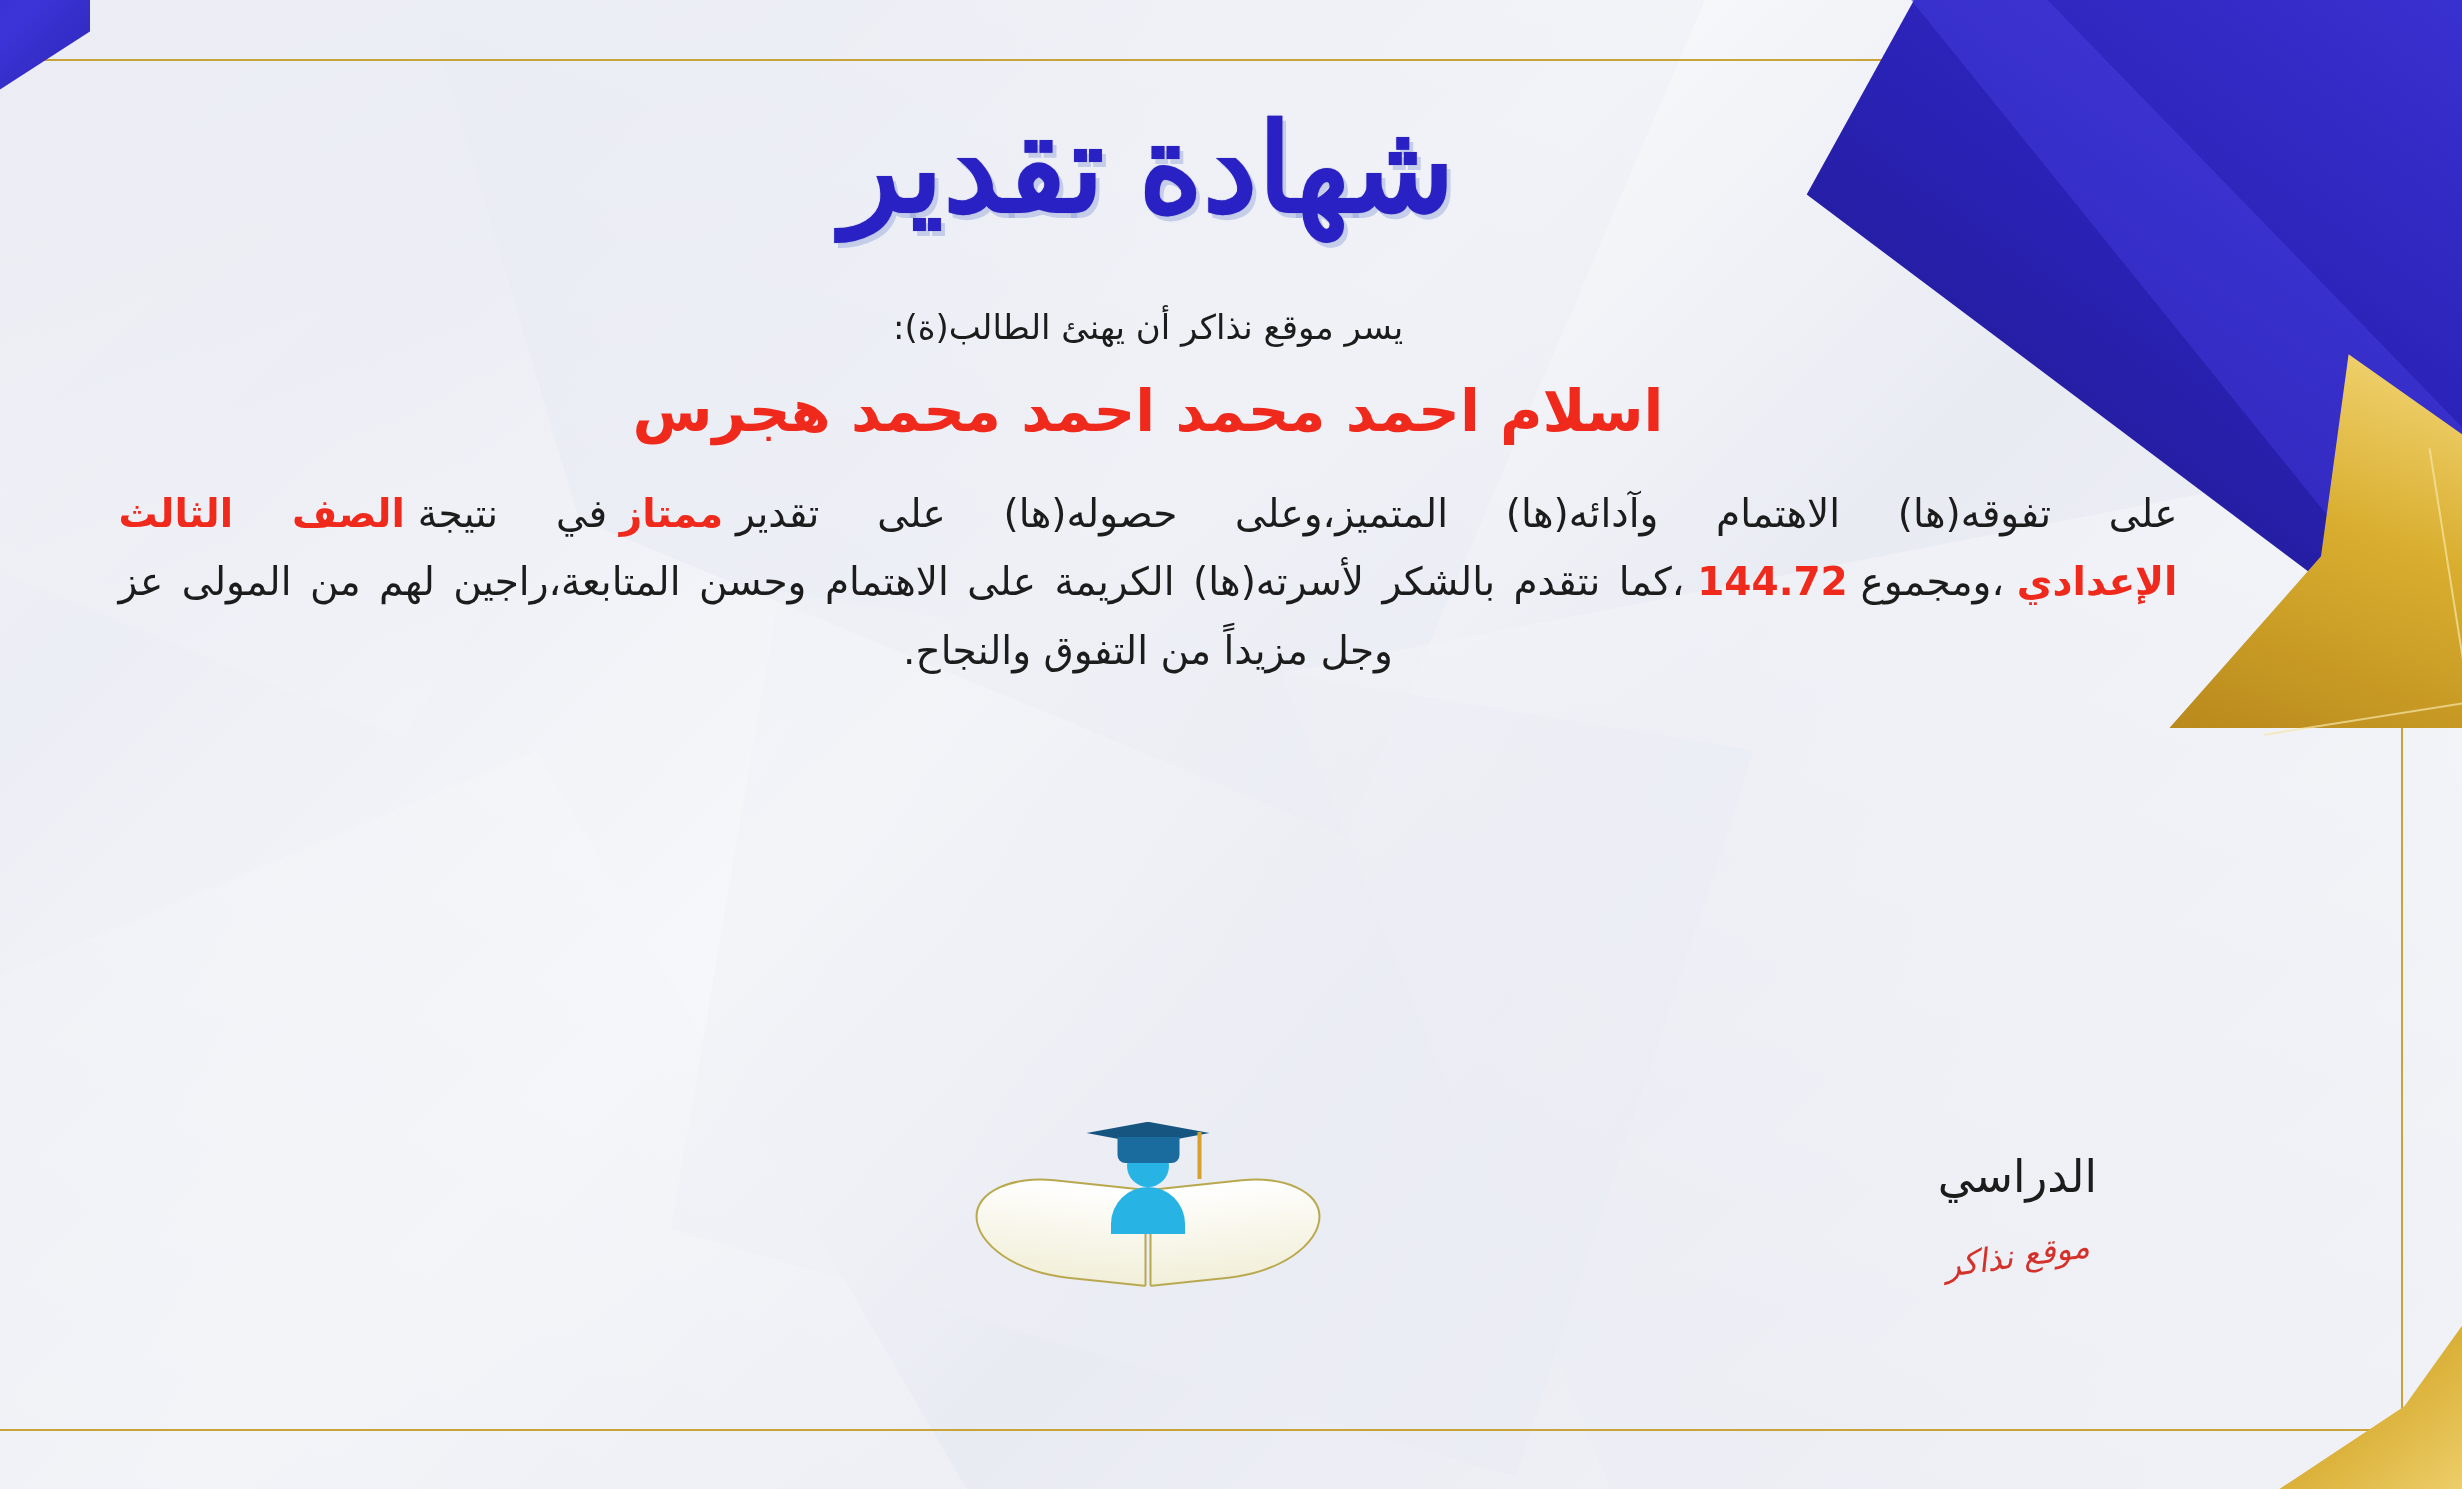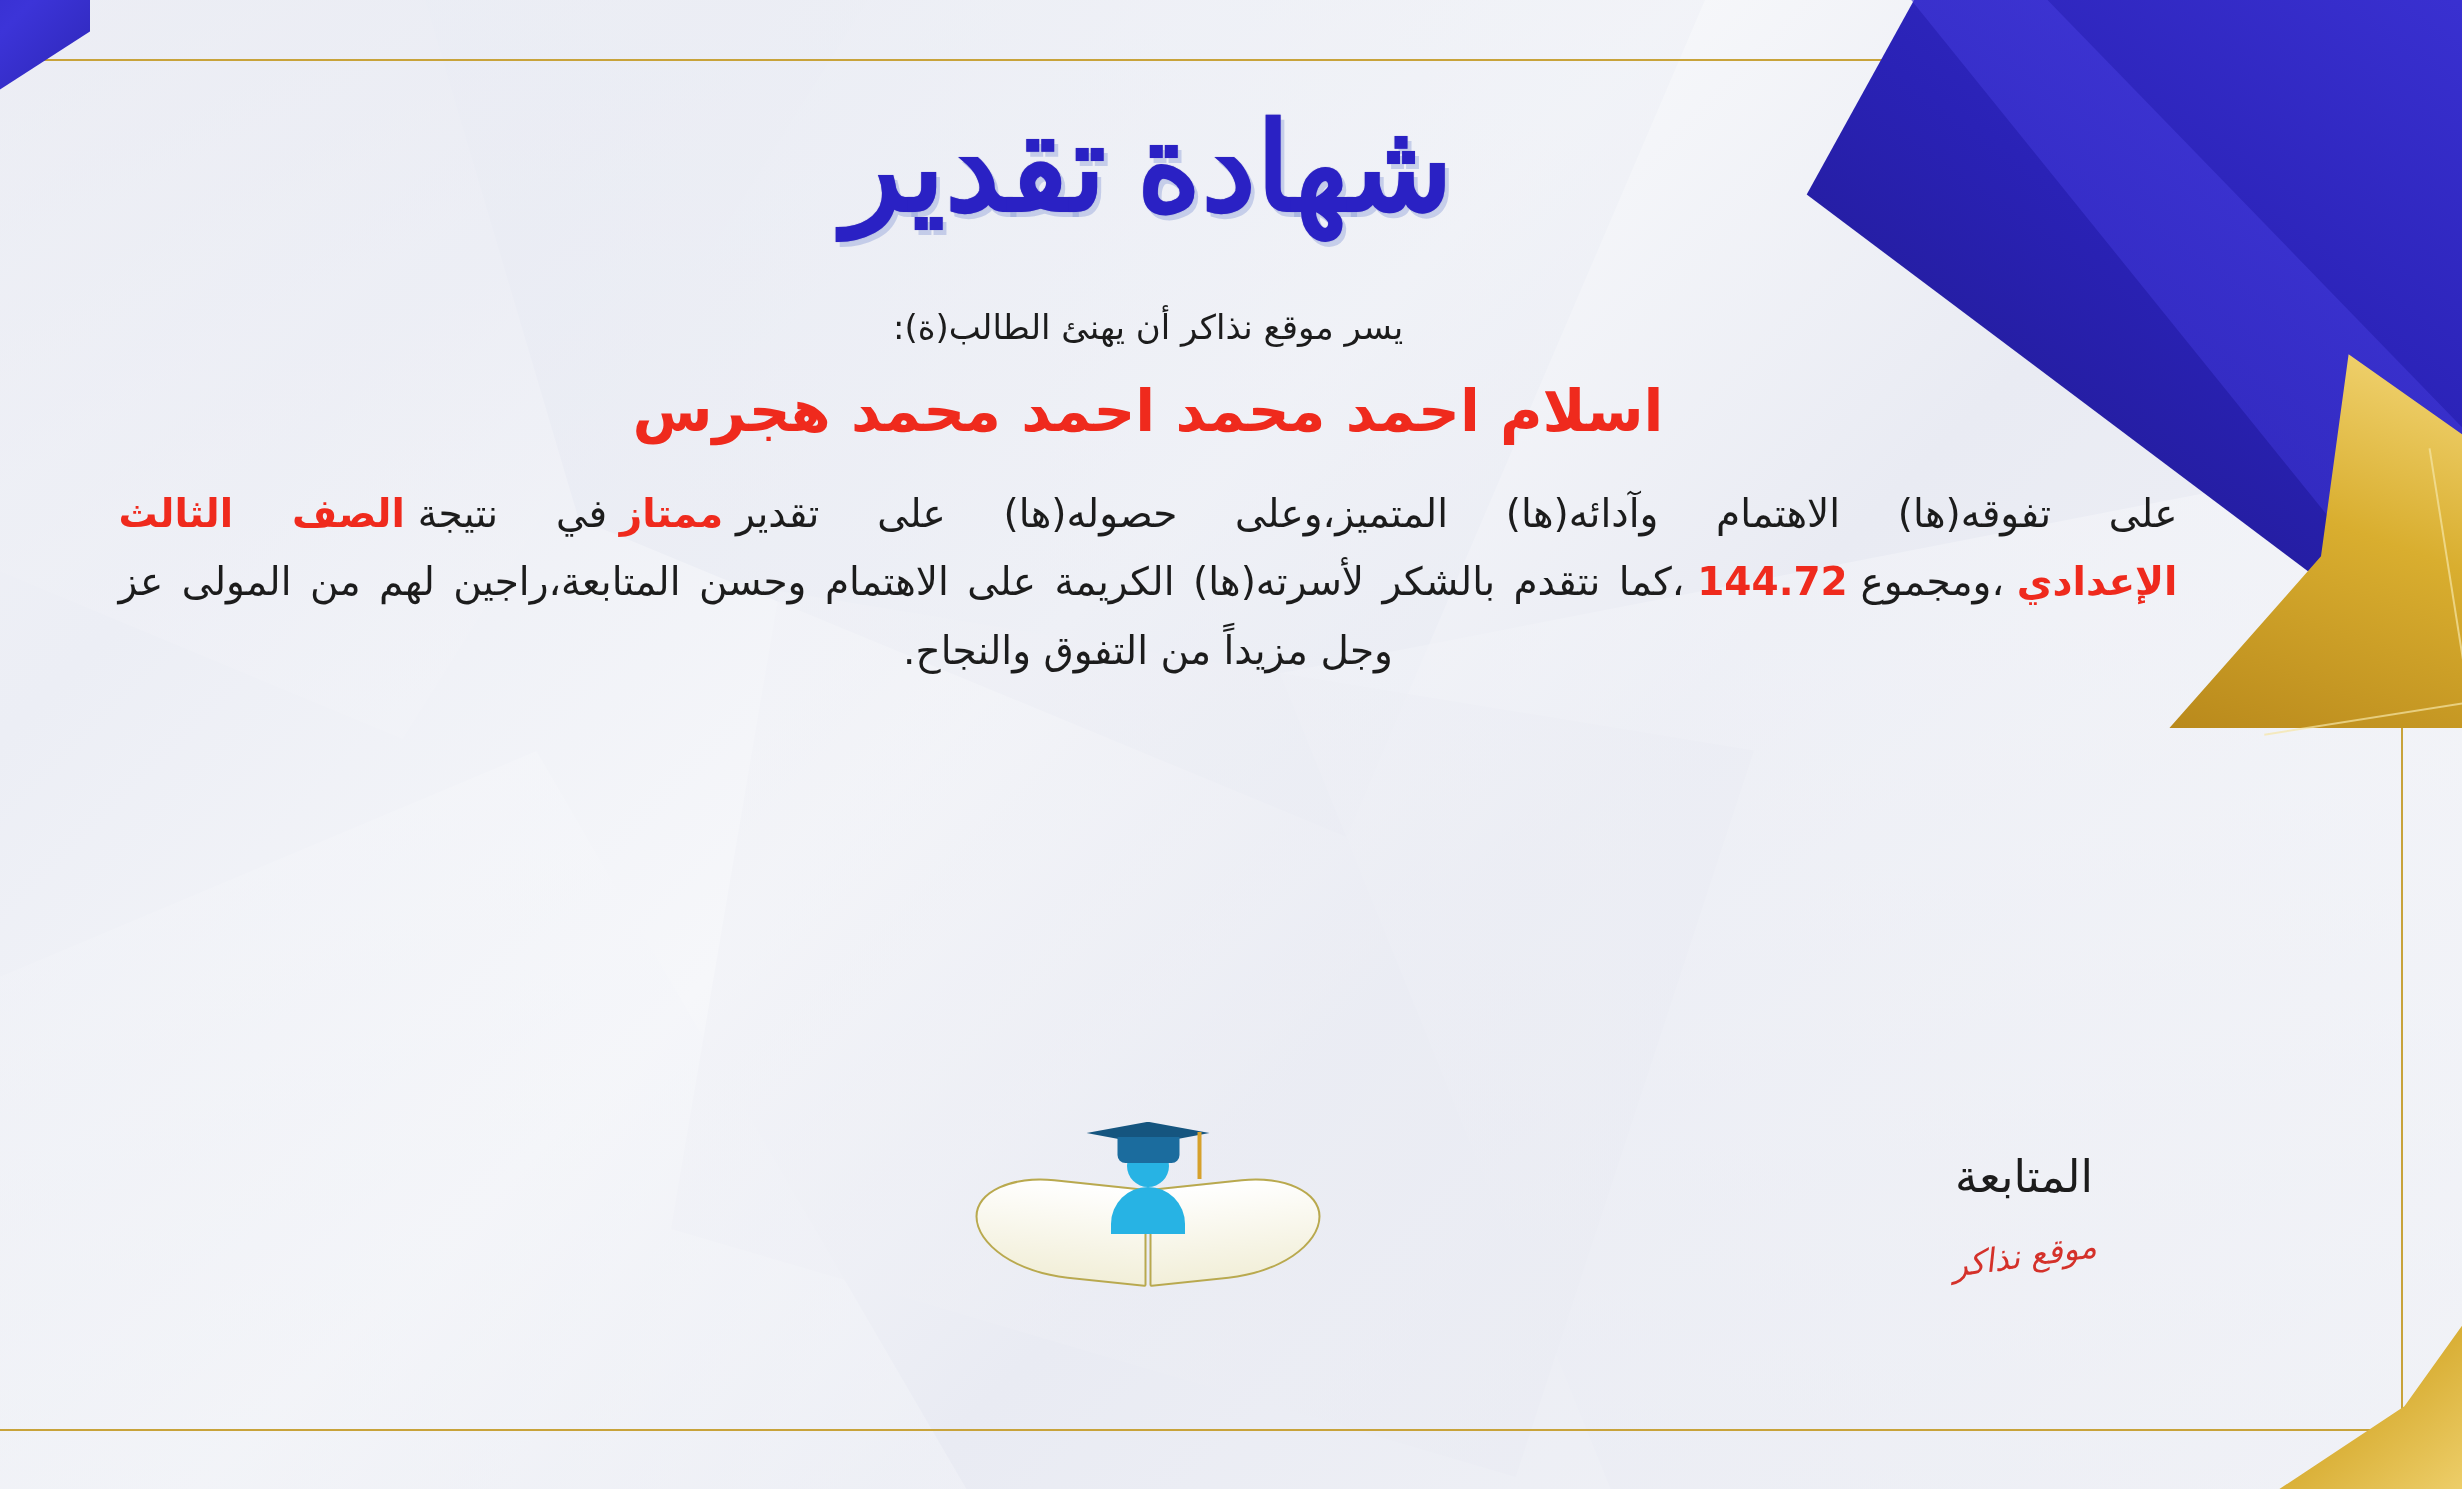--- a/index.html
+++ b/index.html
@@ -145,21 +145,21 @@
   .content {
     position: absolute;
     left: 148px; right: 148px; top: 74px; bottom: 74px;
     display: flex;
     flex-direction: column;
     align-items: center;
   }
 
   .title {
     margin-top: 29.5px;
-    font-family: Liberation Serif, serif;
+    font-family: Liberation Sans, sans-serif;
     font-size: 123px;
     font-weight: 700;
     color: #2a21c4;
     letter-spacing: -3px;
     text-shadow:
       3.9px 4.9px 0 rgba(120,140,210,.35),
       0 0 1px rgba(30,20,160,.6);
     line-height: 1.05;
     direction: rtl;
   }
@@ -370,21 +370,21 @@
 
     <div class="student-name">اسلام احمد محمد احمد محمد هجرس</div>
 
     <div class="body-text">
       <span>على تفوقه(ها) الاهتمام وآدائه(ها) المتميز،وعلى حصوله(ها) على تقدير</span><span class="hl">ممتاز</span><span>في نتيجة</span><span class="hl">الصف الثالث الإعدادي</span><span>،ومجموع</span><span class="num">144.72</span><span>،كما نتقدم بالشكر لأسرته(ها) الكريمة على الاهتمام وحسن المتابعة،راجين لهم من المولى عز وجل مزيداً من التفوق والنجاح.</span>
     </div>
 
     <div class="footer">
 
       <div class="signature-block">
-        <div class="signature-label">المتابعة</div>
+        <div class="signature-label">الدراسي</div>
         <div class="signature-mark">موقع نذاكر</div>
       </div>
 
       <div class="logo-block">
         <div class="logo-mark">
           <div class="logo-book">
             <div class="page left"></div>
             <div class="page right"></div>
           </div>
           <div class="logo-person">

